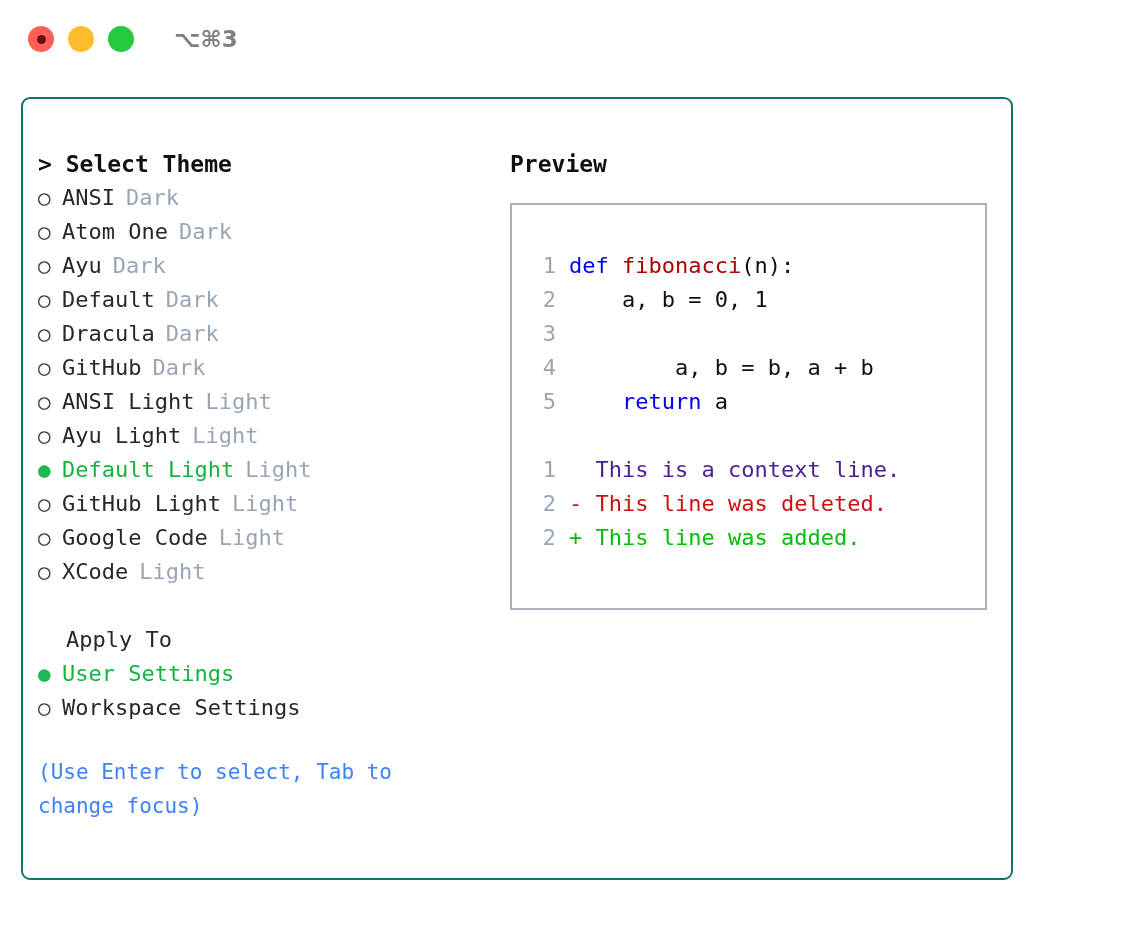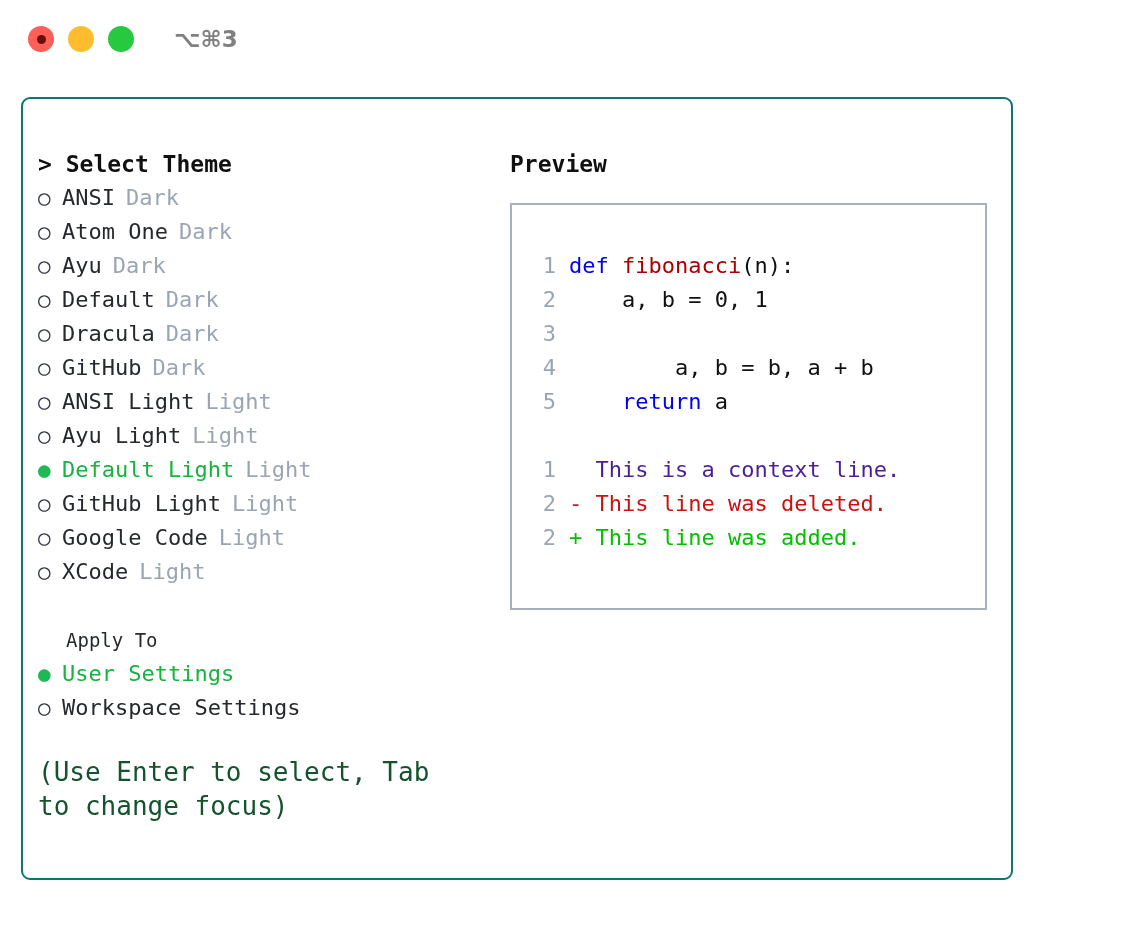--- a/index.html
+++ b/index.html
@@ -119,32 +119,32 @@
   .theme-name { color: #25292e; }
   .theme-row.selected .theme-name { color: #16b33f; text-align: center; }
   .theme-kind {
     color: #9aa5b4;
     margin-left: 11px;
   }
 
   .apply-header {
     height: 34px;
     line-height: 34px;
-    font-size: 19px;
+    font-size: 22px;
     color: #25292e;
     padding-left: 28px;
     white-space: pre;
   }
   .spacer-row { height: 34px; }
 
   .hint {
     margin-top: 30px;
-    font-size: 26px;
-    line-height: 34px;
-    color: #14532d;
+    font-size: 21px;
+    line-height: 34px;
+    color: #3b82f6;
     width: 400px;
     white-space: normal;
   }
 
   
   .right-pane {
     position: absolute;
     left: 479px;
     top: 48px;
     width: 490px;

